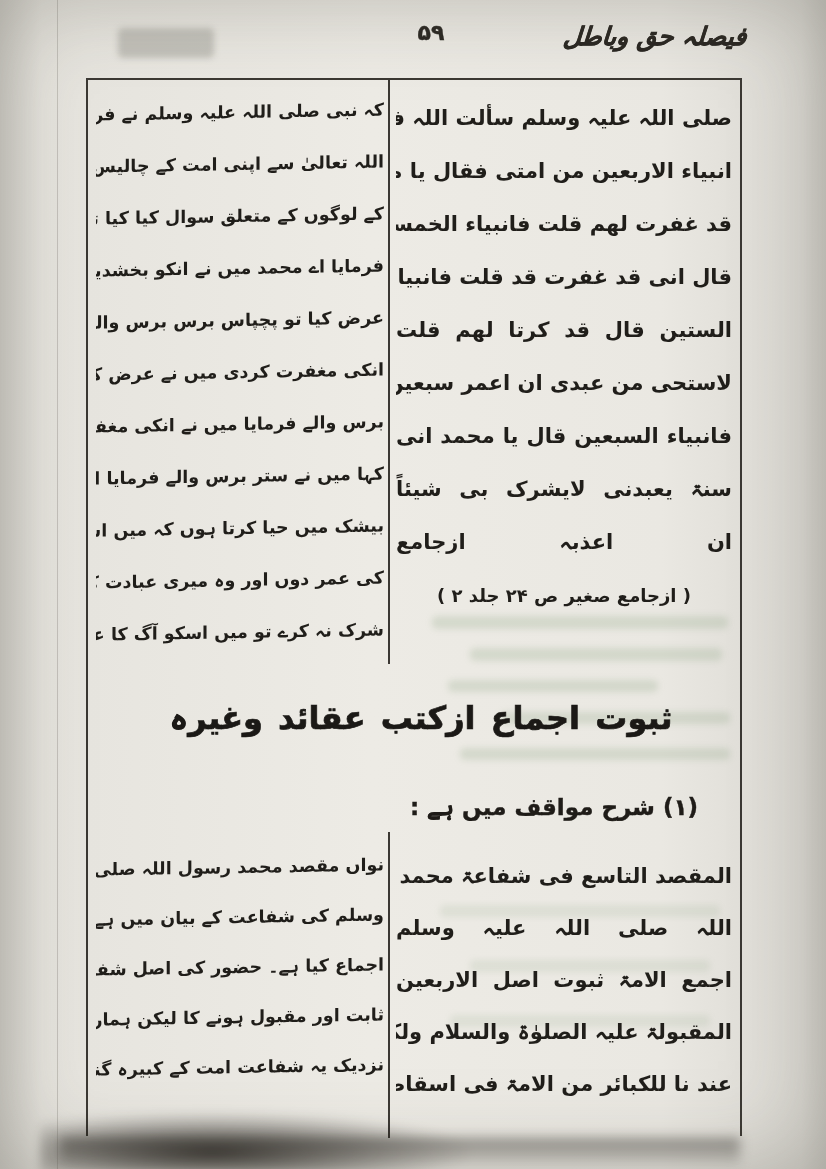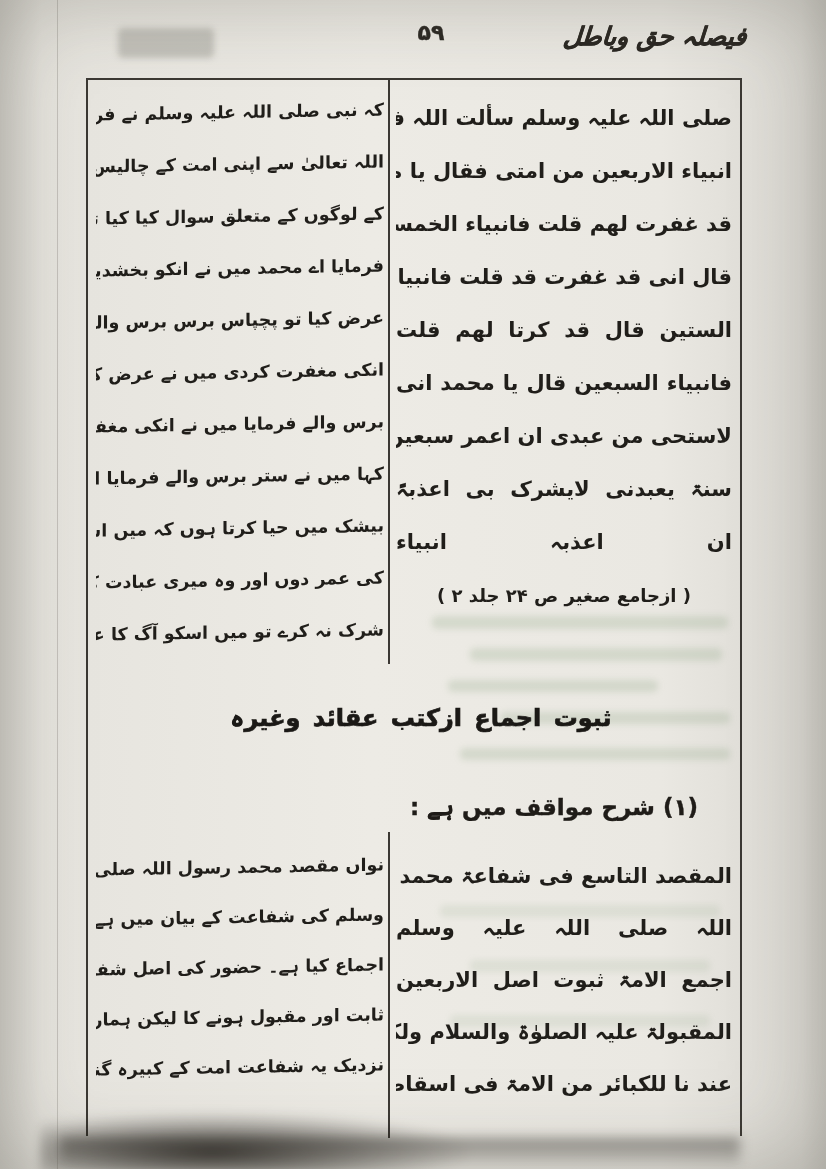--- a/index.html
+++ b/index.html
@@ -46,21 +46,21 @@
   .ur-top{top:6px;left:8px;width:288px;}
   .ur-top .line{height:52px;line-height:52px;font-size:17.5px;font-weight:600;transform:skewY(-1deg);}
   .ar-bottom{top:770px;right:8px;width:336px;}
   .ar-bottom .line{height:52px;line-height:52px;font-size:21px;font-weight:700;}
   .ur-bottom{top:762px;left:8px;width:288px;}
   .ur-bottom .line{height:50px;line-height:50px;font-size:17.5px;font-weight:600;transform:skewY(-1deg);}
   .line.center{text-align-last:center;font-size:18px;}
 
   .heading{
     position:absolute;top:600px;left:0;right:0;height:76px;line-height:76px;
-    text-align:center;font-size:24px;font-weight:bold;color:#1b1916;
+    text-align:center;font-size:32px;font-weight:bold;color:#1b1916;
     -webkit-text-stroke:.7px #1b1916;word-spacing:4px;
     white-space:nowrap;
     margin-left:14px;
   }
   .subheading{
     position:absolute;top:706px;right:42px;width:268px;height:42px;line-height:42px;
     text-align:left;font-size:23px;font-weight:bold;color:#1f1c18;
     -webkit-text-stroke:.4px #1f1c18;white-space:nowrap;
   }
 
@@ -100,24 +100,24 @@
   <div class="frame">
     <div class="divider div-top"></div>
     <div class="divider div-bottom"></div>
 
     <div class="col ar-top">
       <div class="line">صلی اللہ علیہ وسلم سألت اللہ فی</div>
       <div class="line">انبیاء الاربعین من امتی فقال یا محمد</div>
       <div class="line">قد غفرت لھم قلت فانبیاء الخمسین</div>
       <div class="line">قال انی قد غفرت قد قلت فانبیاء</div>
       <div class="line">الستین قال قد کرتا لھم قلت</div>
+      <div class="line">لاستحی من عبدی ان اعمر سبعین</div>
       <div class="line">فانبیاء السبعین قال یا محمد انی</div>
-      <div class="line">لاستحی من عبدی ان اعمر سبعین</div>
-      <div class="line">سنۃ یعبدنی لایشرک بی اعذبہً</div>
-      <div class="line">ان اعذبہ انبیاء</div>
+      <div class="line">سنۃ یعبدنی لایشرک بی شیئاً</div>
+      <div class="line">ان اعذبہ ازجامع</div>
       <div class="line center">( ازجامع صغیر ص ۲۴ جلد ۲ )</div>
     </div>
 
     <div class="col ur-top">
       <div class="line">کہ نبی صلی اللہ علیہ وسلم نے فرمایا کہ میں نے</div>
       <div class="line">اللہ تعالیٰ سے اپنی امت کے چالیس سال</div>
       <div class="line">کے لوگوں کے متعلق سوال کیا کیا تو اس نے</div>
       <div class="line">فرمایا اے محمد میں نے انکو بخشدیا میں نے</div>
       <div class="line">عرض کیا تو پچپاس برس برس والے فرمایا میں نے</div>
       <div class="line">انکی مغفرت کردی میں نے عرض کیا تو ساٹھ</div>

